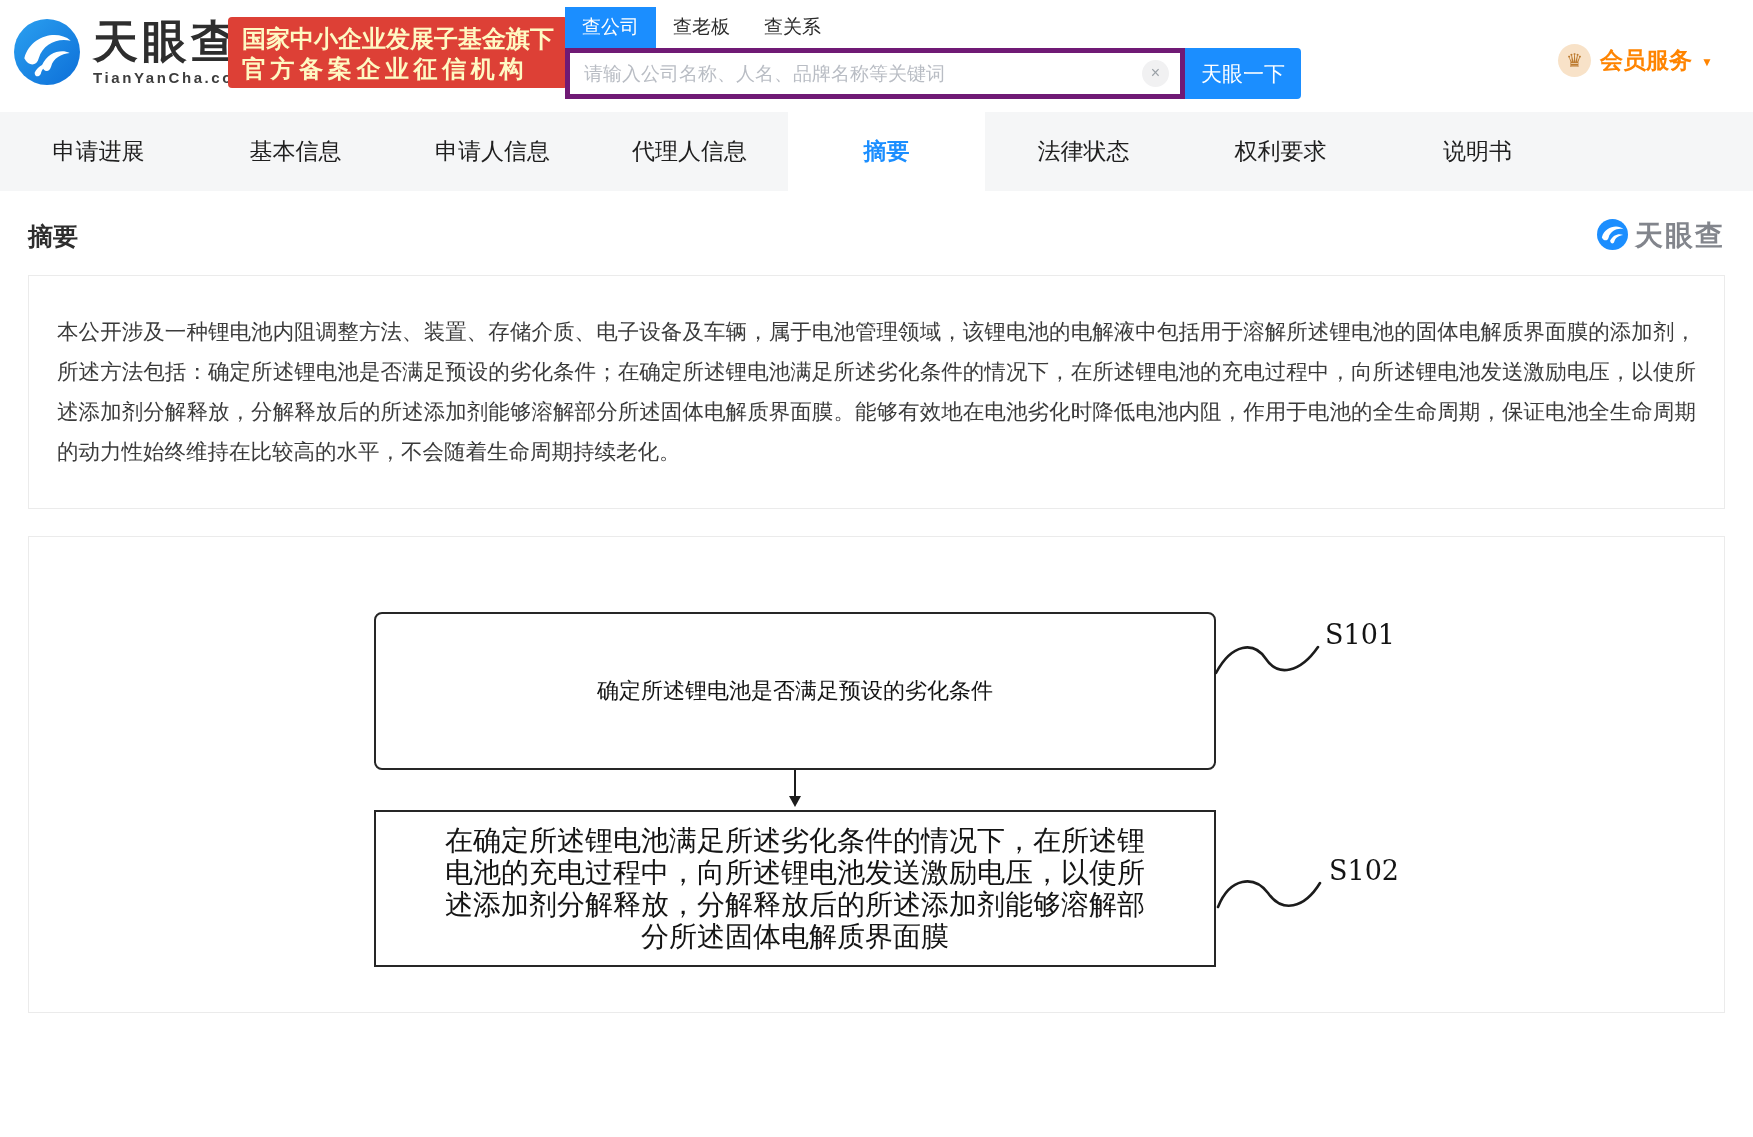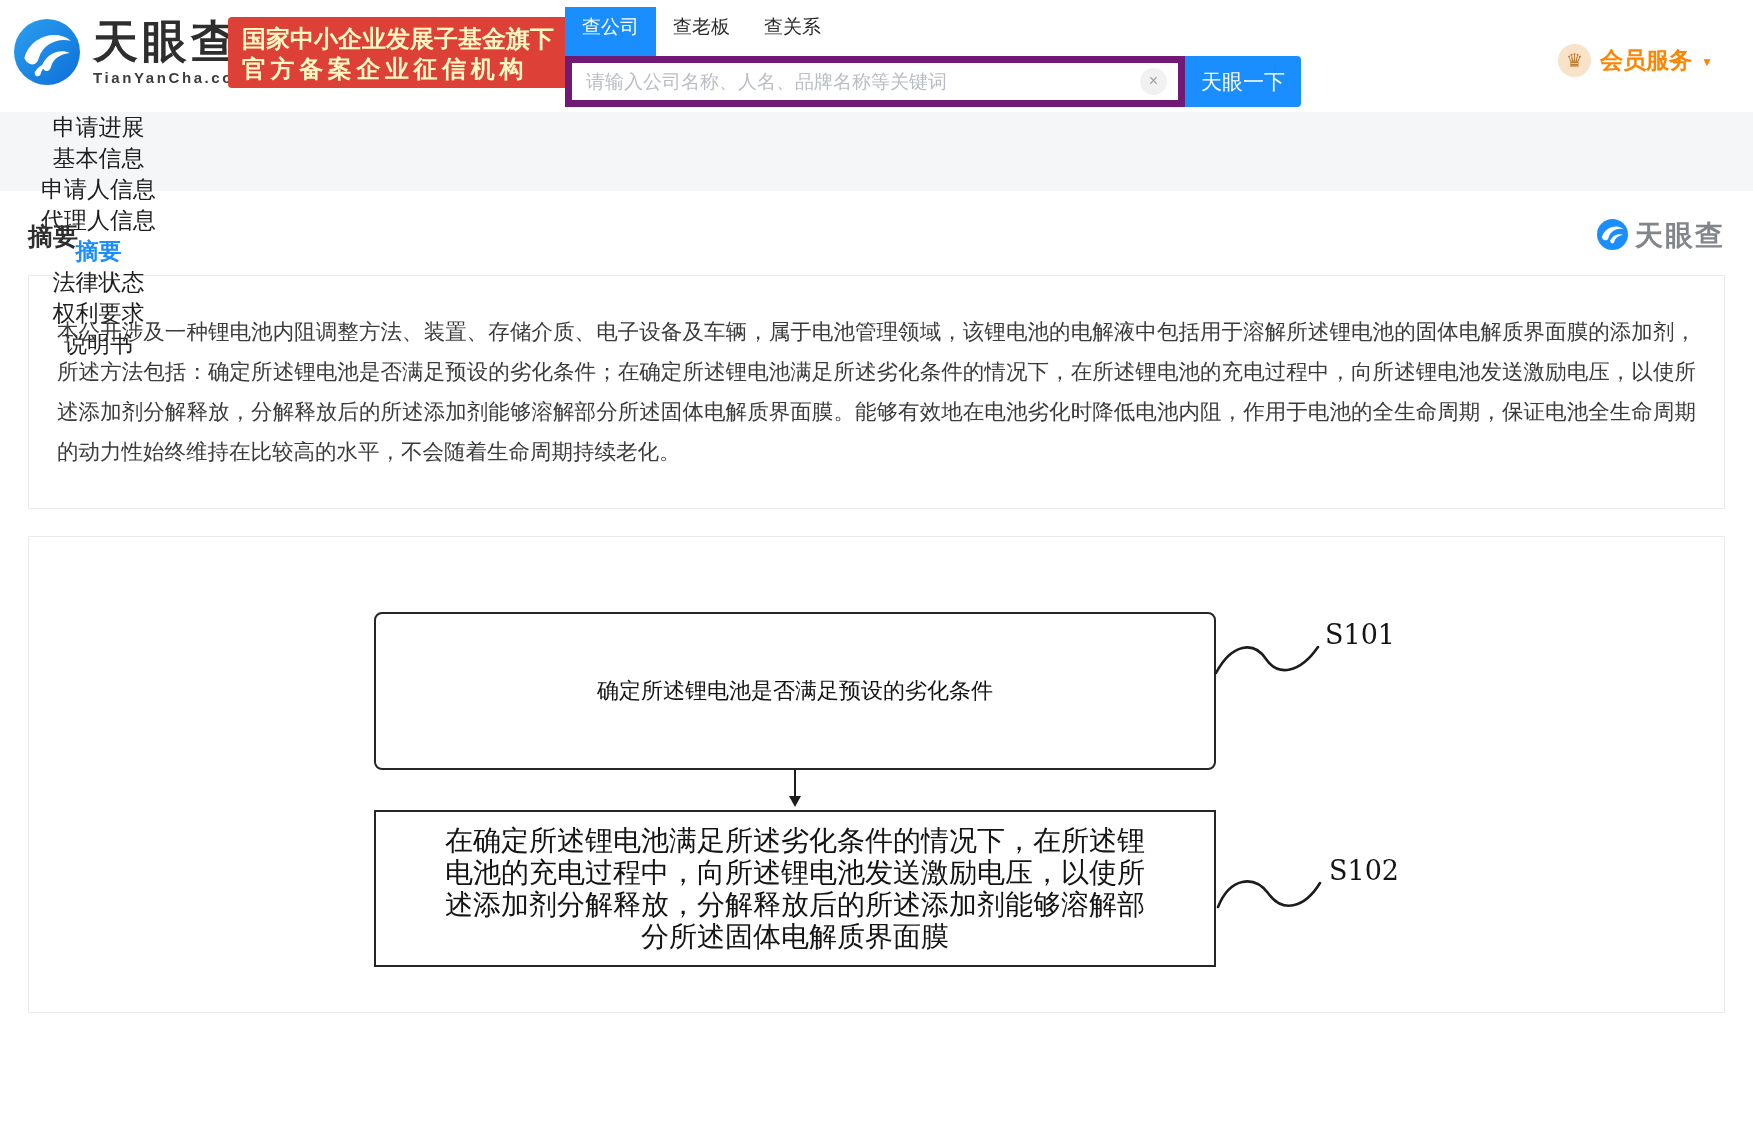--- a/index.html
+++ b/index.html
@@ -15,43 +15,43 @@
   .logo-icon svg { display:block; }
   .logo-text .brand { font-size:45px; font-weight:bold; color:#2e2e2e; line-height:48px; letter-spacing:4px; }
   .logo-text .domain { font-size:15px; font-weight:bold; color:#3d3d3d; letter-spacing:2.6px; margin-top:3px; }
   .badge {
     position:absolute; left:228px; top:17px; background:#dd4036; color:#fef9c3;
     border-radius:4px; padding:7px 14px 4px 14px; font-weight:bold; font-size:24px; line-height:30px;
   }
   .badge .l2 { letter-spacing:4.6px; }
   .search { position:absolute; left:565px; top:7px; width:736px; }
   .search-tabs { display:flex; align-items:flex-end; }
-  .search-tab { font-size:19px; color:#2b2b2b; padding:7px 17px 16px 17px; cursor:pointer; }
+  .search-tab { font-size:19px; color:#2b2b2b; padding:7px 17px 8px 17px; cursor:pointer; }
   .search-tab.active { background:#1b8eff; color:#fff; }
   .search-row { display:flex; height:51px; }
-  .input-wrap { flex:1; border:7px solid #701a75; background:#fff; position:relative; display:flex; align-items:center; }
+  .input-wrap { flex:1; border:5px solid #701a75; background:#fff; position:relative; display:flex; align-items:center; }
   .input-wrap input { border:none; outline:none; width:100%; font-size:19px; color:#333; padding:0 52px 0 14px; font-family:"Liberation Sans",sans-serif; }
   .input-wrap input::placeholder { color:#b9bdc4; }
   .clear-btn {
     position:absolute; right:11px; width:27px; height:27px; border-radius:50%;
     background:#f1f1f2; color:#9aa0a6; font-size:16px; text-align:center; line-height:26px; cursor:pointer;
   }
   .search-btn {
     width:116px; background:#1b8eff; color:#fff; border:none; font-size:21px;
     border-radius:0 4px 4px 0; cursor:pointer; font-family:"Liberation Sans",sans-serif;
   }
   .member { position:absolute; right:40px; top:44px; display:flex; align-items:center; gap:9px; cursor:pointer; }
   .crown-circle {
     width:33px; height:33px; border-radius:50%; background:#f8e2c8; color:#bd7b2f;
     font-size:19px; display:flex; align-items:center; justify-content:center;
   }
   .member-label { color:#ff8400; font-size:23px; font-weight:bold; }
   .member-caret { color:#ff8400; font-size:12px; margin-top:3px; }
   
-  .nav { height:79px; background:#f5f6f7; display:flex;flex-direction:column; }
+  .nav { height:79px; background:#f5f6f7; display:flex; }
   .nav-tab {
     width:197px; display:flex; align-items:center; justify-content:center;
     font-size:23px; color:#1f1f1f; cursor:pointer;
   }
   .nav-tab.active { background:#fff; color:#1b8eff; font-weight:bold; }
   
   .main { padding:0 28px; }
   .section-head { display:flex; justify-content:space-between; align-items:center; margin-top:26px; }
   .section-title { font-size:25px; font-weight:bold; color:#2e2e2e; }
   .watermark { display:flex; align-items:center; gap:7px; }

